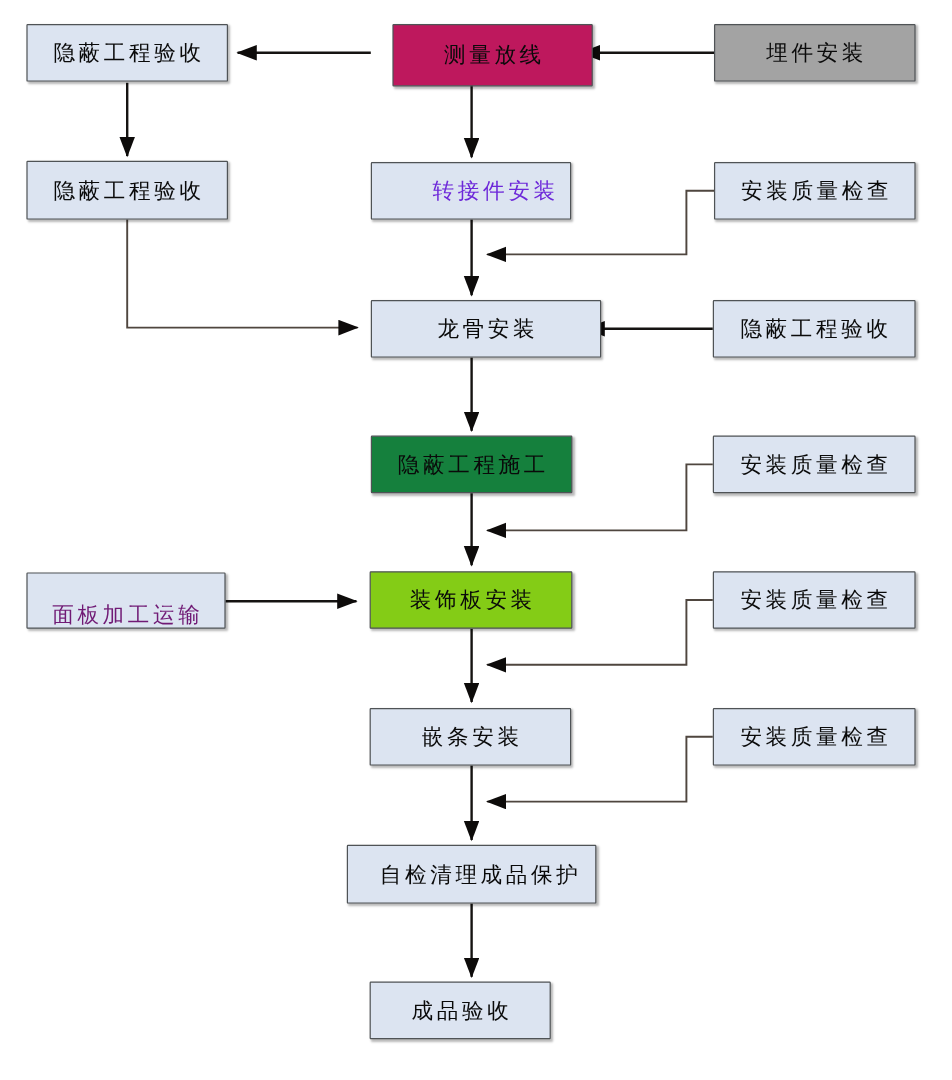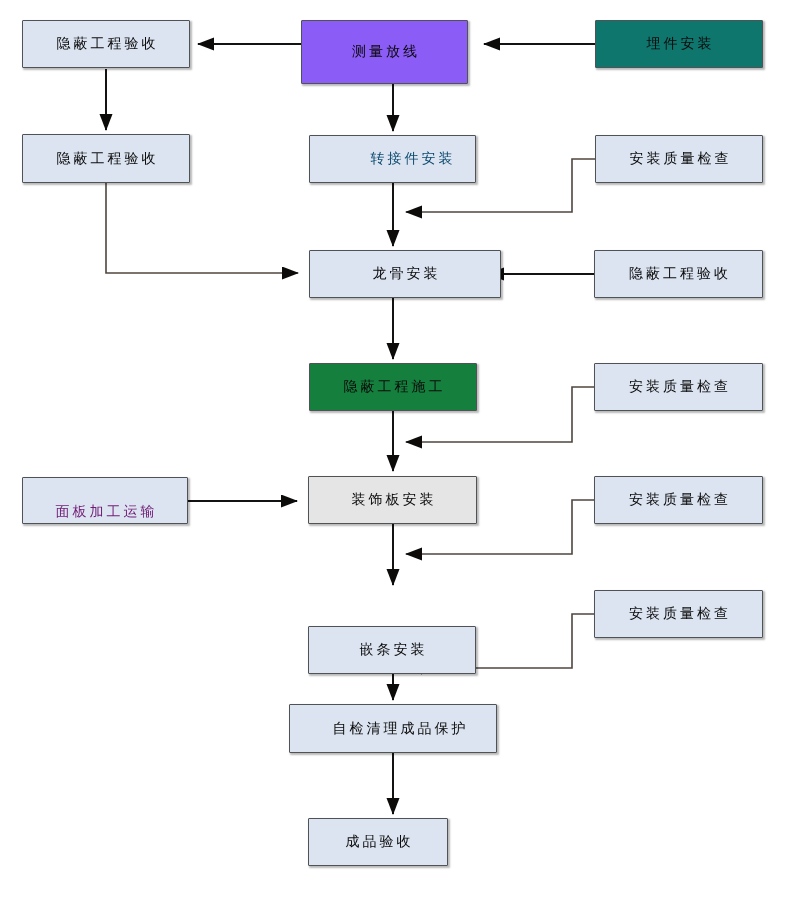--- a/index.html
+++ b/index.html
@@ -23,21 +23,21 @@
     position: absolute;
     display: flex;
     align-items: center;
     justify-content: center;
     background: #dce4f1;
     border: 1px solid #4f5356;
     border-radius: 1px;
     box-shadow: 1.5px 1.5px 2px rgba(0,0,0,0.28);
   }
   .node-label {
-    font-size: 14px;
+    font-size: 18px;
     letter-spacing: 3px;
     color: #0a0a0a;
     white-space: nowrap;
     padding-left: 3px; 
   }
 </style>
 </head>
 <body>
 
 <div class="stage">
@@ -62,62 +62,62 @@
       <polyline points="594,500 572,500 572,554 406,554" fill="none" stroke="#4f463f" stroke-width="1.6" marker-end="url(#ah)"></polyline>
       <polyline points="393,524 393,585" fill="none" stroke="#151311" stroke-width="2" marker-end="url(#ah)"></polyline>
       <polyline points="594,614 572,614 572,668 406,668" fill="none" stroke="#4f463f" stroke-width="1.6" marker-end="url(#ah)"></polyline>
       <polyline points="393,638 393,700" fill="none" stroke="#151311" stroke-width="2" marker-end="url(#ah)"></polyline>
       <polyline points="393,753 393,814" fill="none" stroke="#151311" stroke-width="2" marker-end="url(#ah)"></polyline>
     </svg>
   <div id="node-layer">
       <div class="node" style="left: 22px; top: 20px; width: 168px; height: 48px; background: rgb(220, 228, 241); border-color: rgb(79, 83, 86);">
         <span class="node-label" style="color: rgb(10, 10, 10);">隐蔽工程验收</span>
       </div>
-      <div class="node" style="left: 301px; top: 20px; width: 167px; height: 64px; background: #8b5cf6; border-color: rgb(79, 83, 86);">
+      <div class="node" style="left: 327px; top: 20px; width: 167px; height: 52px; background: #be185d; border-color: rgb(79, 83, 86);">
         <span class="node-label" style="color: rgb(10, 10, 10);">测量放线</span>
       </div>
-      <div class="node" style="left: 595px; top: 20px; width: 168px; height: 48px; background: #0f766e; border-color: rgb(79, 83, 86);">
+      <div class="node" style="left: 595px; top: 20px; width: 168px; height: 48px; background: #a3a3a3; border-color: rgb(79, 83, 86);">
         <span class="node-label" style="color: rgb(10, 10, 10);">埋件安装</span>
       </div>
       <div class="node" style="left: 22px; top: 134px; width: 168px; height: 49px; background: rgb(220, 228, 241); border-color: rgb(79, 83, 86);">
         <span class="node-label" style="color: rgb(10, 10, 10);">隐蔽工程验收</span>
       </div>
       <div class="node" style="left: 309px; top: 135px; width: 167px; height: 48px; background: rgb(220, 228, 241); border-color: rgb(79, 83, 86);">
-        <span class="node-label" style="color: #0c4a6e; margin-left: 38px;">转接件安装</span>
+        <span class="node-label" style="color: #6d28d9; margin-left: 38px;">转接件安装</span>
       </div>
       <div class="node" style="left: 595px; top: 135px; width: 168px; height: 48px; background: rgb(220, 228, 241); border-color: rgb(79, 83, 86);">
         <span class="node-label" style="color: rgb(10, 10, 10);">安装质量检查</span>
       </div>
       <div class="node" style="left: 309px; top: 250px; width: 192px; height: 48px; background: rgb(220, 228, 241); border-color: rgb(79, 83, 86);">
         <span class="node-label" style="color: rgb(10, 10, 10);">龙骨安装</span>
       </div>
       <div class="node" style="left: 594px; top: 250px; width: 169px; height: 48px; background: rgb(220, 228, 241); border-color: rgb(79, 83, 86);">
         <span class="node-label" style="color: rgb(10, 10, 10);">隐蔽工程验收</span>
       </div>
       <div class="node" style="left: 309px; top: 363px; width: 168px; height: 48px; background: #15803d; border-color: rgb(79, 83, 86);">
         <span class="node-label" style="color: rgb(10, 10, 10);">隐蔽工程施工</span>
       </div>
       <div class="node" style="left: 594px; top: 363px; width: 169px; height: 48px; background: rgb(220, 228, 241); border-color: rgb(79, 83, 86);">
         <span class="node-label" style="color: rgb(10, 10, 10);">安装质量检查</span>
       </div>
       <div class="node" style="left: 22px; top: 477px; width: 166px; height: 47px; background: rgb(220, 228, 241); border-color: rgb(79, 83, 86);">
         <span class="node-label" style="color: #701a75; margin-top: 22px;">面板加工运输</span>
       </div>
-      <div class="node" style="left: 308px; top: 476px; width: 169px; height: 48px; background: #e5e5e5; border-color: rgb(79, 83, 86);">
+      <div class="node" style="left: 308px; top: 476px; width: 169px; height: 48px; background: #84cc16; border-color: rgb(79, 83, 86);">
         <span class="node-label" style="color: rgb(10, 10, 10);">装饰板安装</span>
       </div>
       <div class="node" style="left: 594px; top: 476px; width: 169px; height: 48px; background: rgb(220, 228, 241); border-color: rgb(79, 83, 86);">
         <span class="node-label" style="color: rgb(10, 10, 10);">安装质量检查</span>
       </div>
-      <div class="node" style="left: 308px; top: 590px; width: 168px; height: 48px; background: rgb(220, 228, 241); border-color: rgb(79, 83, 86); margin-top: 36px;">
+      <div class="node" style="left: 308px; top: 590px; width: 168px; height: 48px; background: rgb(220, 228, 241); border-color: rgb(79, 83, 86);">
         <span class="node-label" style="color: rgb(10, 10, 10);">嵌条安装</span>
       </div>
       <div class="node" style="left: 594px; top: 590px; width: 169px; height: 48px; background: rgb(220, 228, 241); border-color: rgb(79, 83, 86);">
         <span class="node-label" style="color: rgb(10, 10, 10);">安装质量检查</span>
       </div>
       <div class="node" style="left: 289px; top: 704px; width: 208px; height: 49px; background: rgb(220, 228, 241); border-color: rgb(79, 83, 86);">
         <span class="node-label" style="color: rgb(10, 10, 10); margin-left: 12px;">自检清理成品保护</span>
       </div>
-      <div class="node" style="left: 308px; top: 818px; width: 140px; height: 48px; background: rgb(220, 228, 241); border-color: rgb(79, 83, 86);">
+      <div class="node" style="left: 308px; top: 818px; width: 151px; height: 48px; background: rgb(220, 228, 241); border-color: rgb(79, 83, 86);">
         <span class="node-label" style="color: rgb(10, 10, 10);">成品验收</span>
       </div>
     </div>
 </div>
 
 </body></html>

